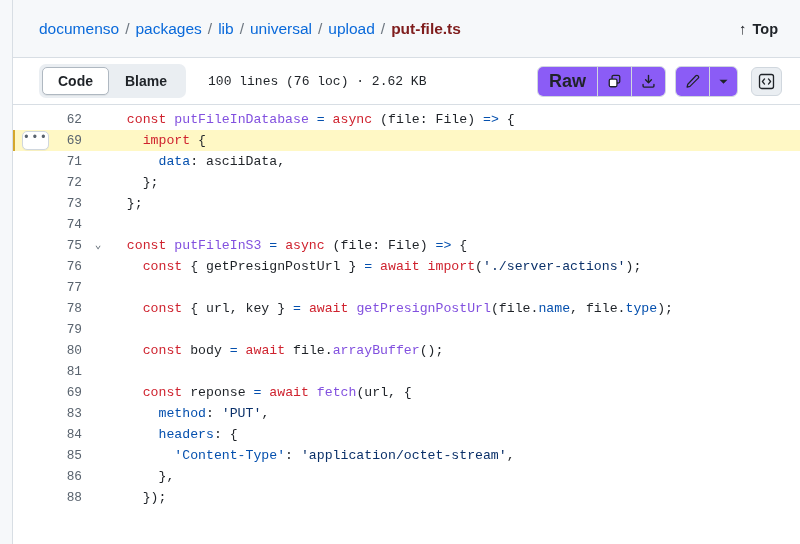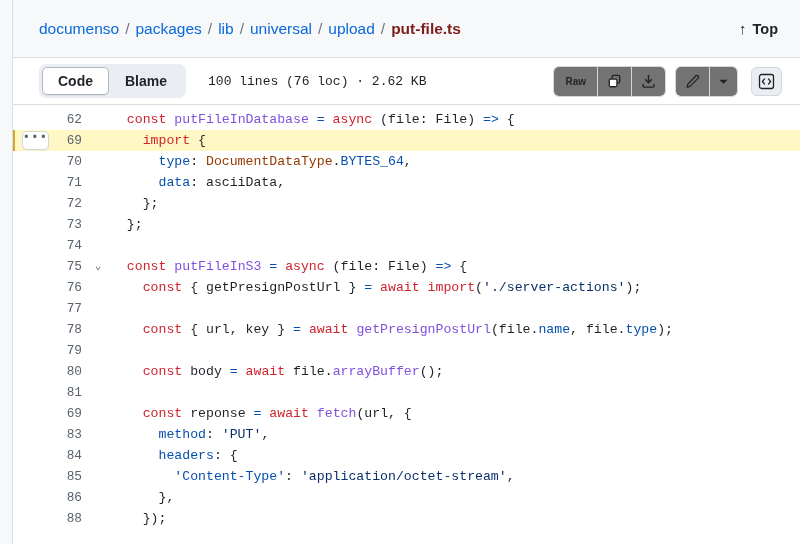--- a/index.html
+++ b/index.html
@@ -138,23 +138,23 @@
     margin-left: 9px;
     flex: 0 0 auto;
   }
   .gbtn {
     display: flex;
     align-items: center;
     justify-content: center;
     padding: 0 9px;
     cursor: pointer;
     border-right: 1px solid #d0d7de;
-    background: #737373;
+    background: #8b5cf6;
     color: #1f2328;
-    font-size: 10px;
+    font-size: 18px;
     font-weight: 600;
     box-sizing: border-box;
   }
   .gbtn:last-child { border-right: none; }
   .gbtn.raw { padding: 0 11px; }
   .gbtn.caret { padding: 0 8px; }
   .single-btn {
     display: flex;
     align-items: center;
     justify-content: center;
@@ -341,24 +341,20 @@
           <div class="code"><span class="pl">  </span><span class="k">const</span><span class="fn"> putFileInDatabase </span><span class="op">= </span><span class="k">async</span><span class="pl"> (file: File) </span><span class="op">=&gt;</span><span class="pl"> {</span></div>
         </div>
         <div class="cline hl">
           <div class="gutter">69</div>
           <div class="expander">
             <span>•••</span>
           </div>
           <div class="code"><span class="pl">    </span><span class="k">import</span><span class="pl"> {</span></div>
         </div>
         <div class="cline">
-          <div class="gutter">70</div>
-          <div class="code"><span class="pl">      </span><span class="pr">type</span><span class="pl">: </span><span class="ty">DocumentDataType</span><span class="pl">.</span><span class="pr">BYTES_64</span><span class="pl">,</span></div>
-        </div>
-        <div class="cline">
           <div class="gutter">71</div>
           <div class="code"><span class="pl">      </span><span class="pr">data</span><span class="pl">: asciiData,</span></div>
         </div>
         <div class="cline">
           <div class="gutter">72</div>
           <div class="code"><span class="pl">    };</span></div>
         </div>
         <div class="cline">
           <div class="gutter">73</div>
           <div class="code"><span class="pl">  };</span></div>

